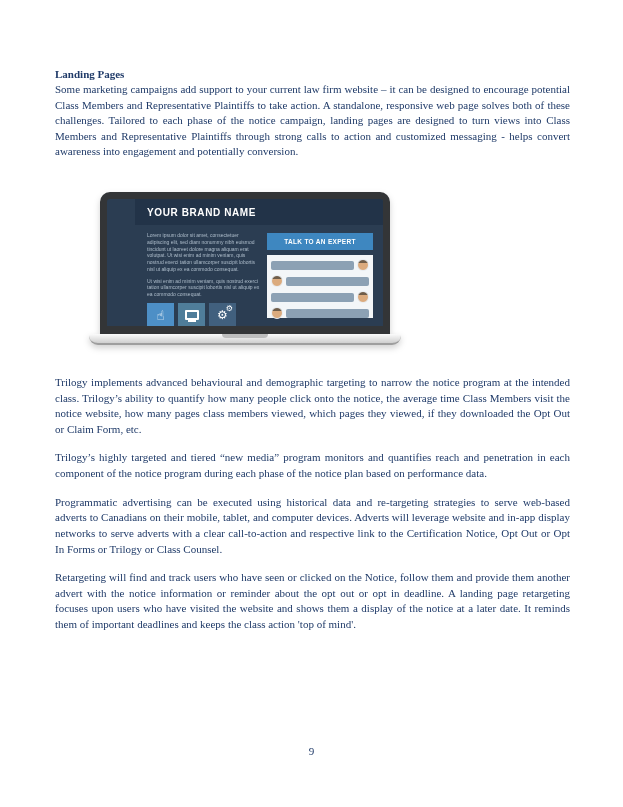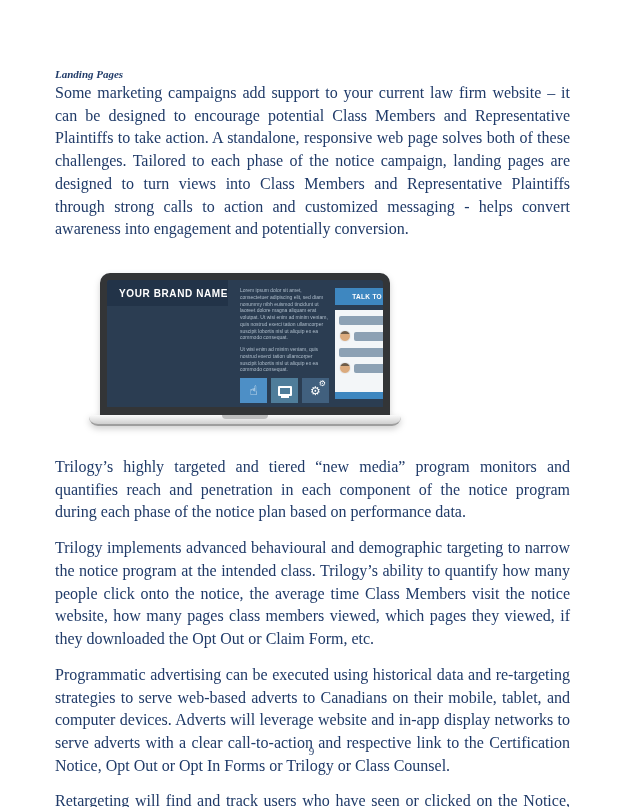--- a/index.html
+++ b/index.html
@@ -15,25 +15,24 @@
   }
   .page {
     width: 623px;
     height: 807px;
     padding: 68px 53px 0 55px;
     position: relative;
   }
   .heading {
     font-size: 11px;
     font-weight: bold;
-    font-style: italic;
     margin: 0 0 2px 0;
   }
   p.body-text {
-    font-size: 16px;
+    font-size: 11px;
     line-height: 1.42;
     text-align: justify;
     margin: 0 0 13px 0;
   }
 
   
   .figure {
     margin: 32px 0 30px 34px;
     width: 312px;
   }
@@ -41,21 +40,21 @@
   .screen {
     width: 290px;
     margin: 0 auto;
     border: 7px solid #333537;
     border-bottom-width: 8px;
     border-radius: 10px 10px 0 0;
     background: #2b3d52;
     height: 142px;
     overflow: hidden;
   }
-  .site { width: 100%; height: 100%; display: flex; flex-direction: row; font-family: "Liberation Sans", sans-serif; }
+  .site { width: 100%; height: 100%; display: flex; flex-direction: column; font-family: "Liberation Sans", sans-serif; padding-left: 28px; }
   .site-header {
     background: #223348;
     height: 26px;
     display: flex;
     align-items: center;
     padding-left: 12px;
     color: #ffffff;
     font-size: 10px;
     font-weight: bold;
     letter-spacing: 0.6px;
@@ -204,20 +203,20 @@
             </div>
           </div>
         </div>
       </div>
       <div class="base">
         <div class="notch"></div>
       </div>
     </div>
   </div>
 
+  <p class="body-text">Trilogy implements advanced behavioural and demographic targeting to narrow the notice program at the intended class.  Trilogy’s ability to quantify how many people click onto the notice, the average time Class Members visit the notice website, how many pages class members viewed, which pages they viewed, if they downloaded the Opt Out or Claim Form, etc.</p>
   <p class="body-text">Trilogy’s highly targeted and tiered “new media” program monitors and quantifies reach and penetration in each component of the notice program during each phase of the notice plan based on performance data.</p>
-  <p class="body-text">Trilogy implements advanced behavioural and demographic targeting to narrow the notice program at the intended class.  Trilogy’s ability to quantify how many people click onto the notice, the average time Class Members visit the notice website, how many pages class members viewed, which pages they viewed, if they downloaded the Opt Out or Claim Form, etc.</p>
   <p class="body-text">Programmatic advertising can be executed using historical data and re-targeting strategies to serve web-based adverts to Canadians on their mobile, tablet, and computer devices.  Adverts will leverage website and in-app display networks to serve adverts with a clear call-to-action and respective link to the Certification Notice, Opt Out or Opt In Forms or Trilogy or Class Counsel.</p>
   <p class="body-text">Retargeting will find and track users who have seen or clicked on the Notice, follow them and provide them another advert with the notice information or reminder about the opt out or opt in deadline.  A landing page retargeting focuses upon users who have visited the website and shows them a display of the notice at a later date.  It reminds them of important deadlines and keeps the class action 'top of mind'.</p>
 
   <div class="page-number">9</div>
 
 </div>
 
 </body></html>

